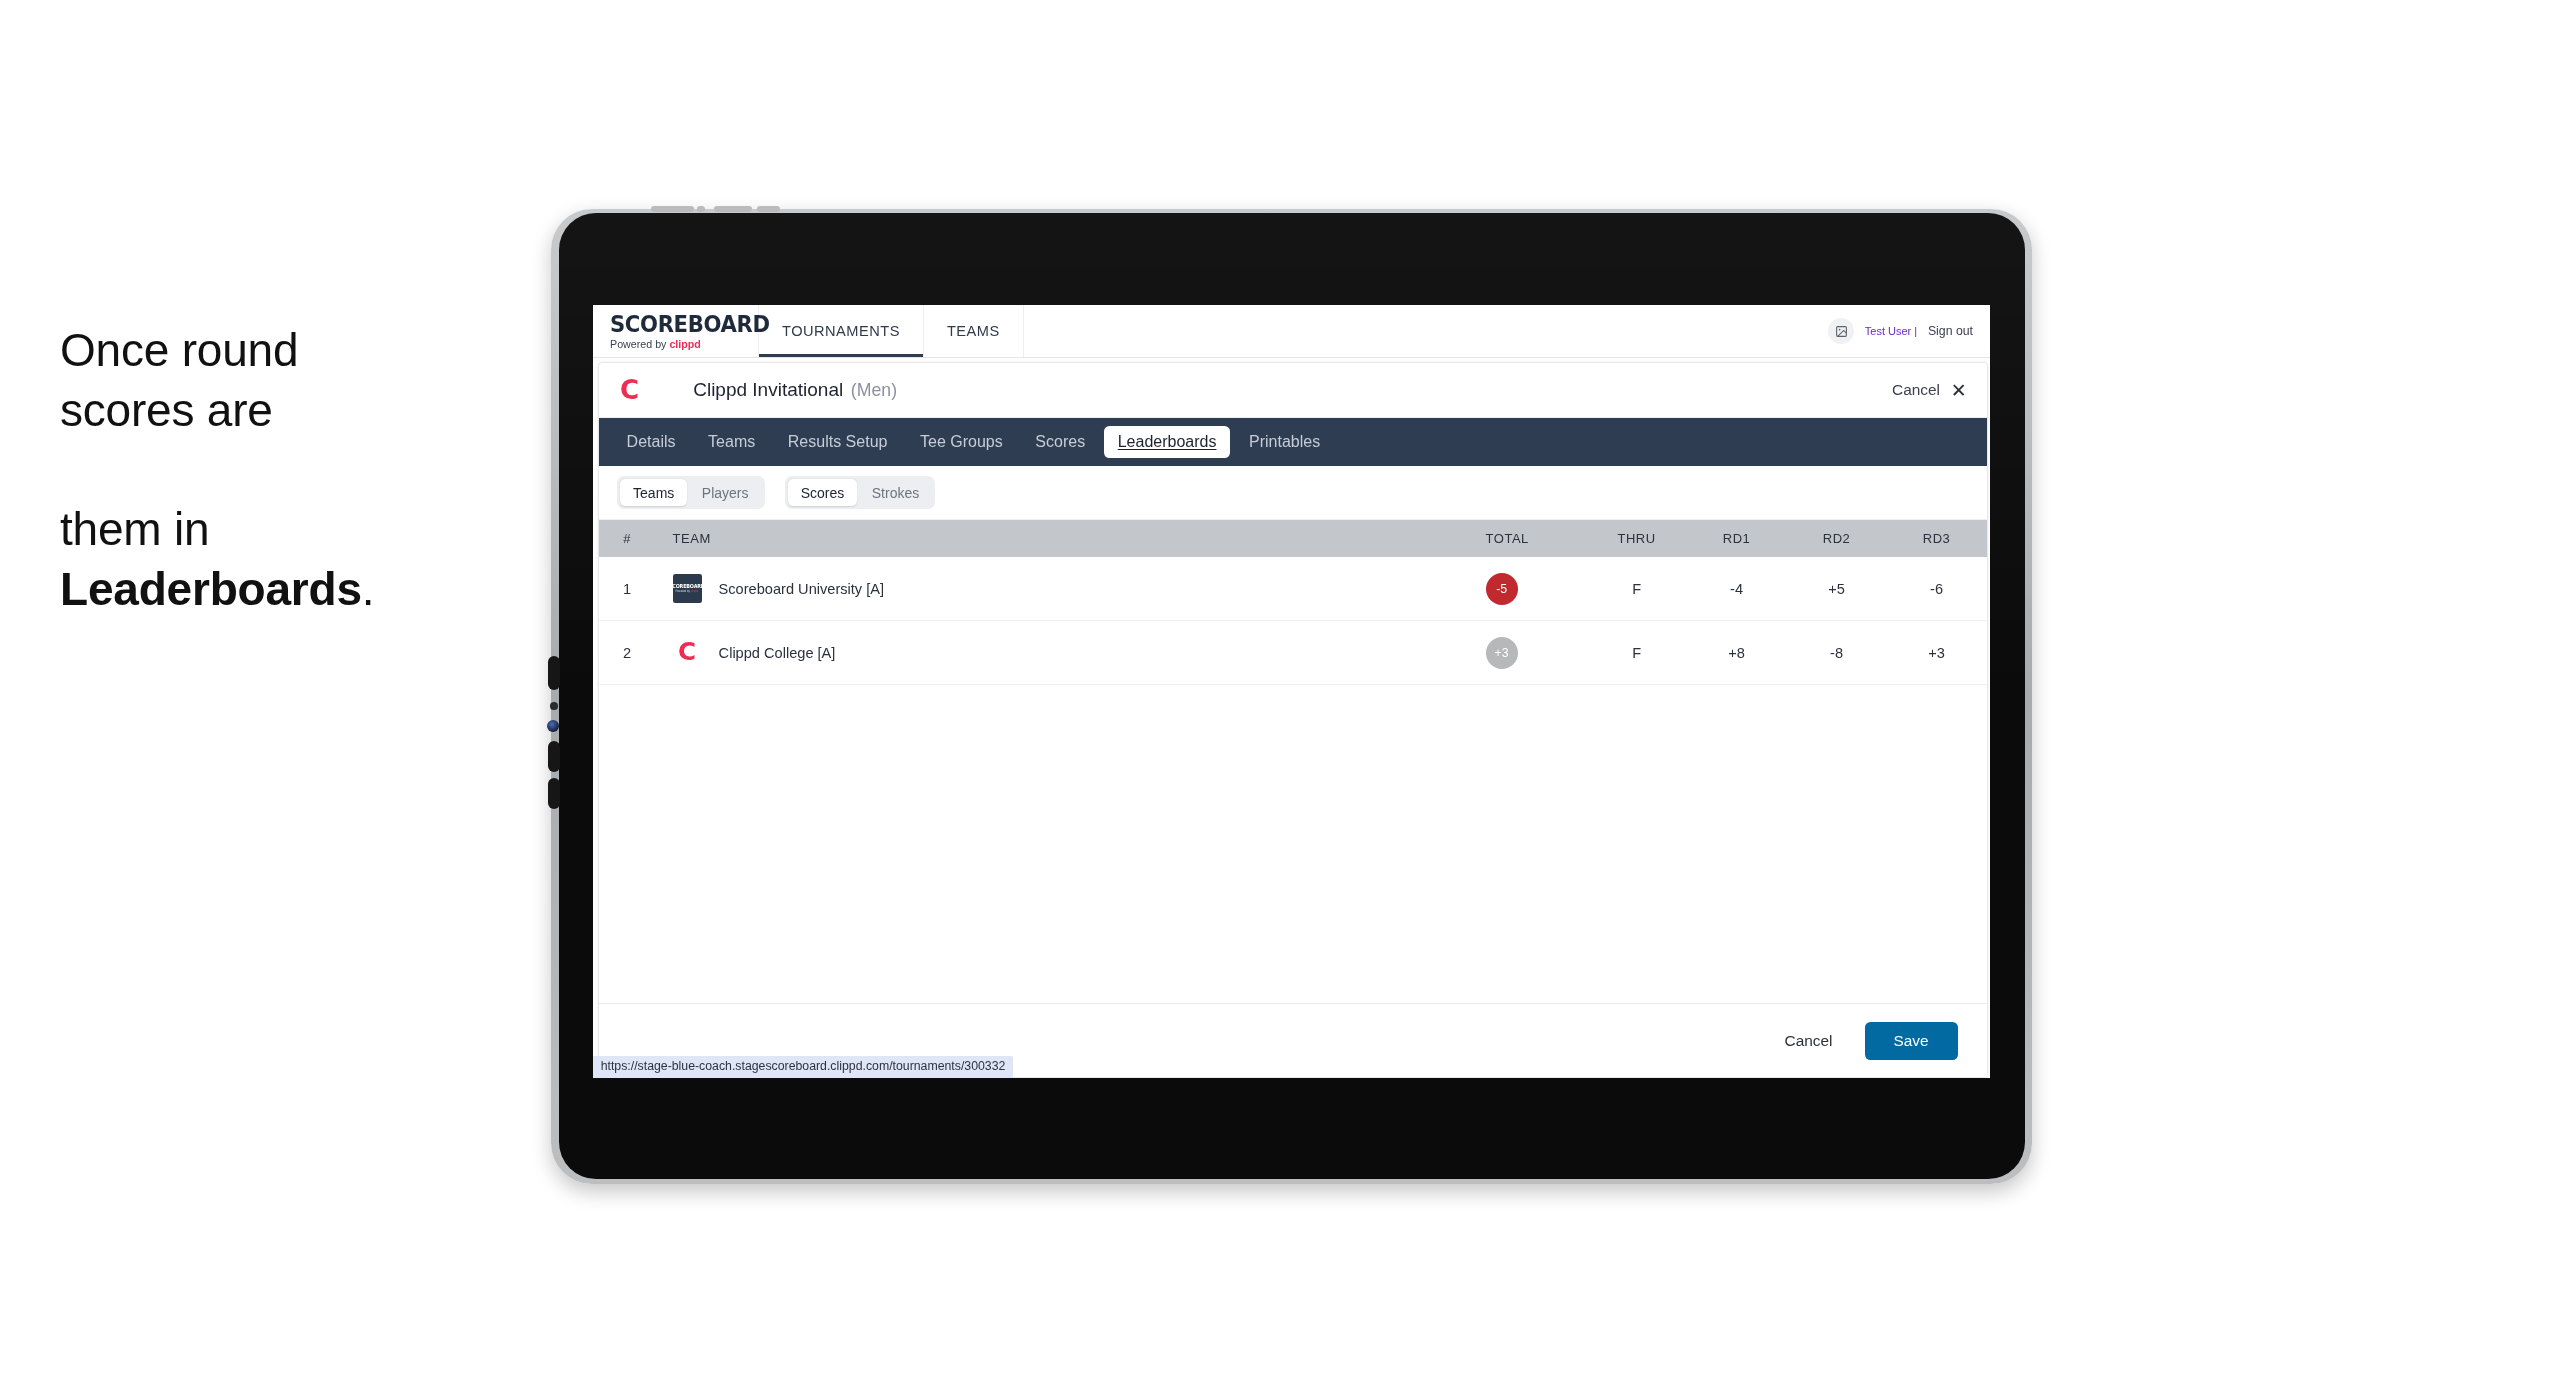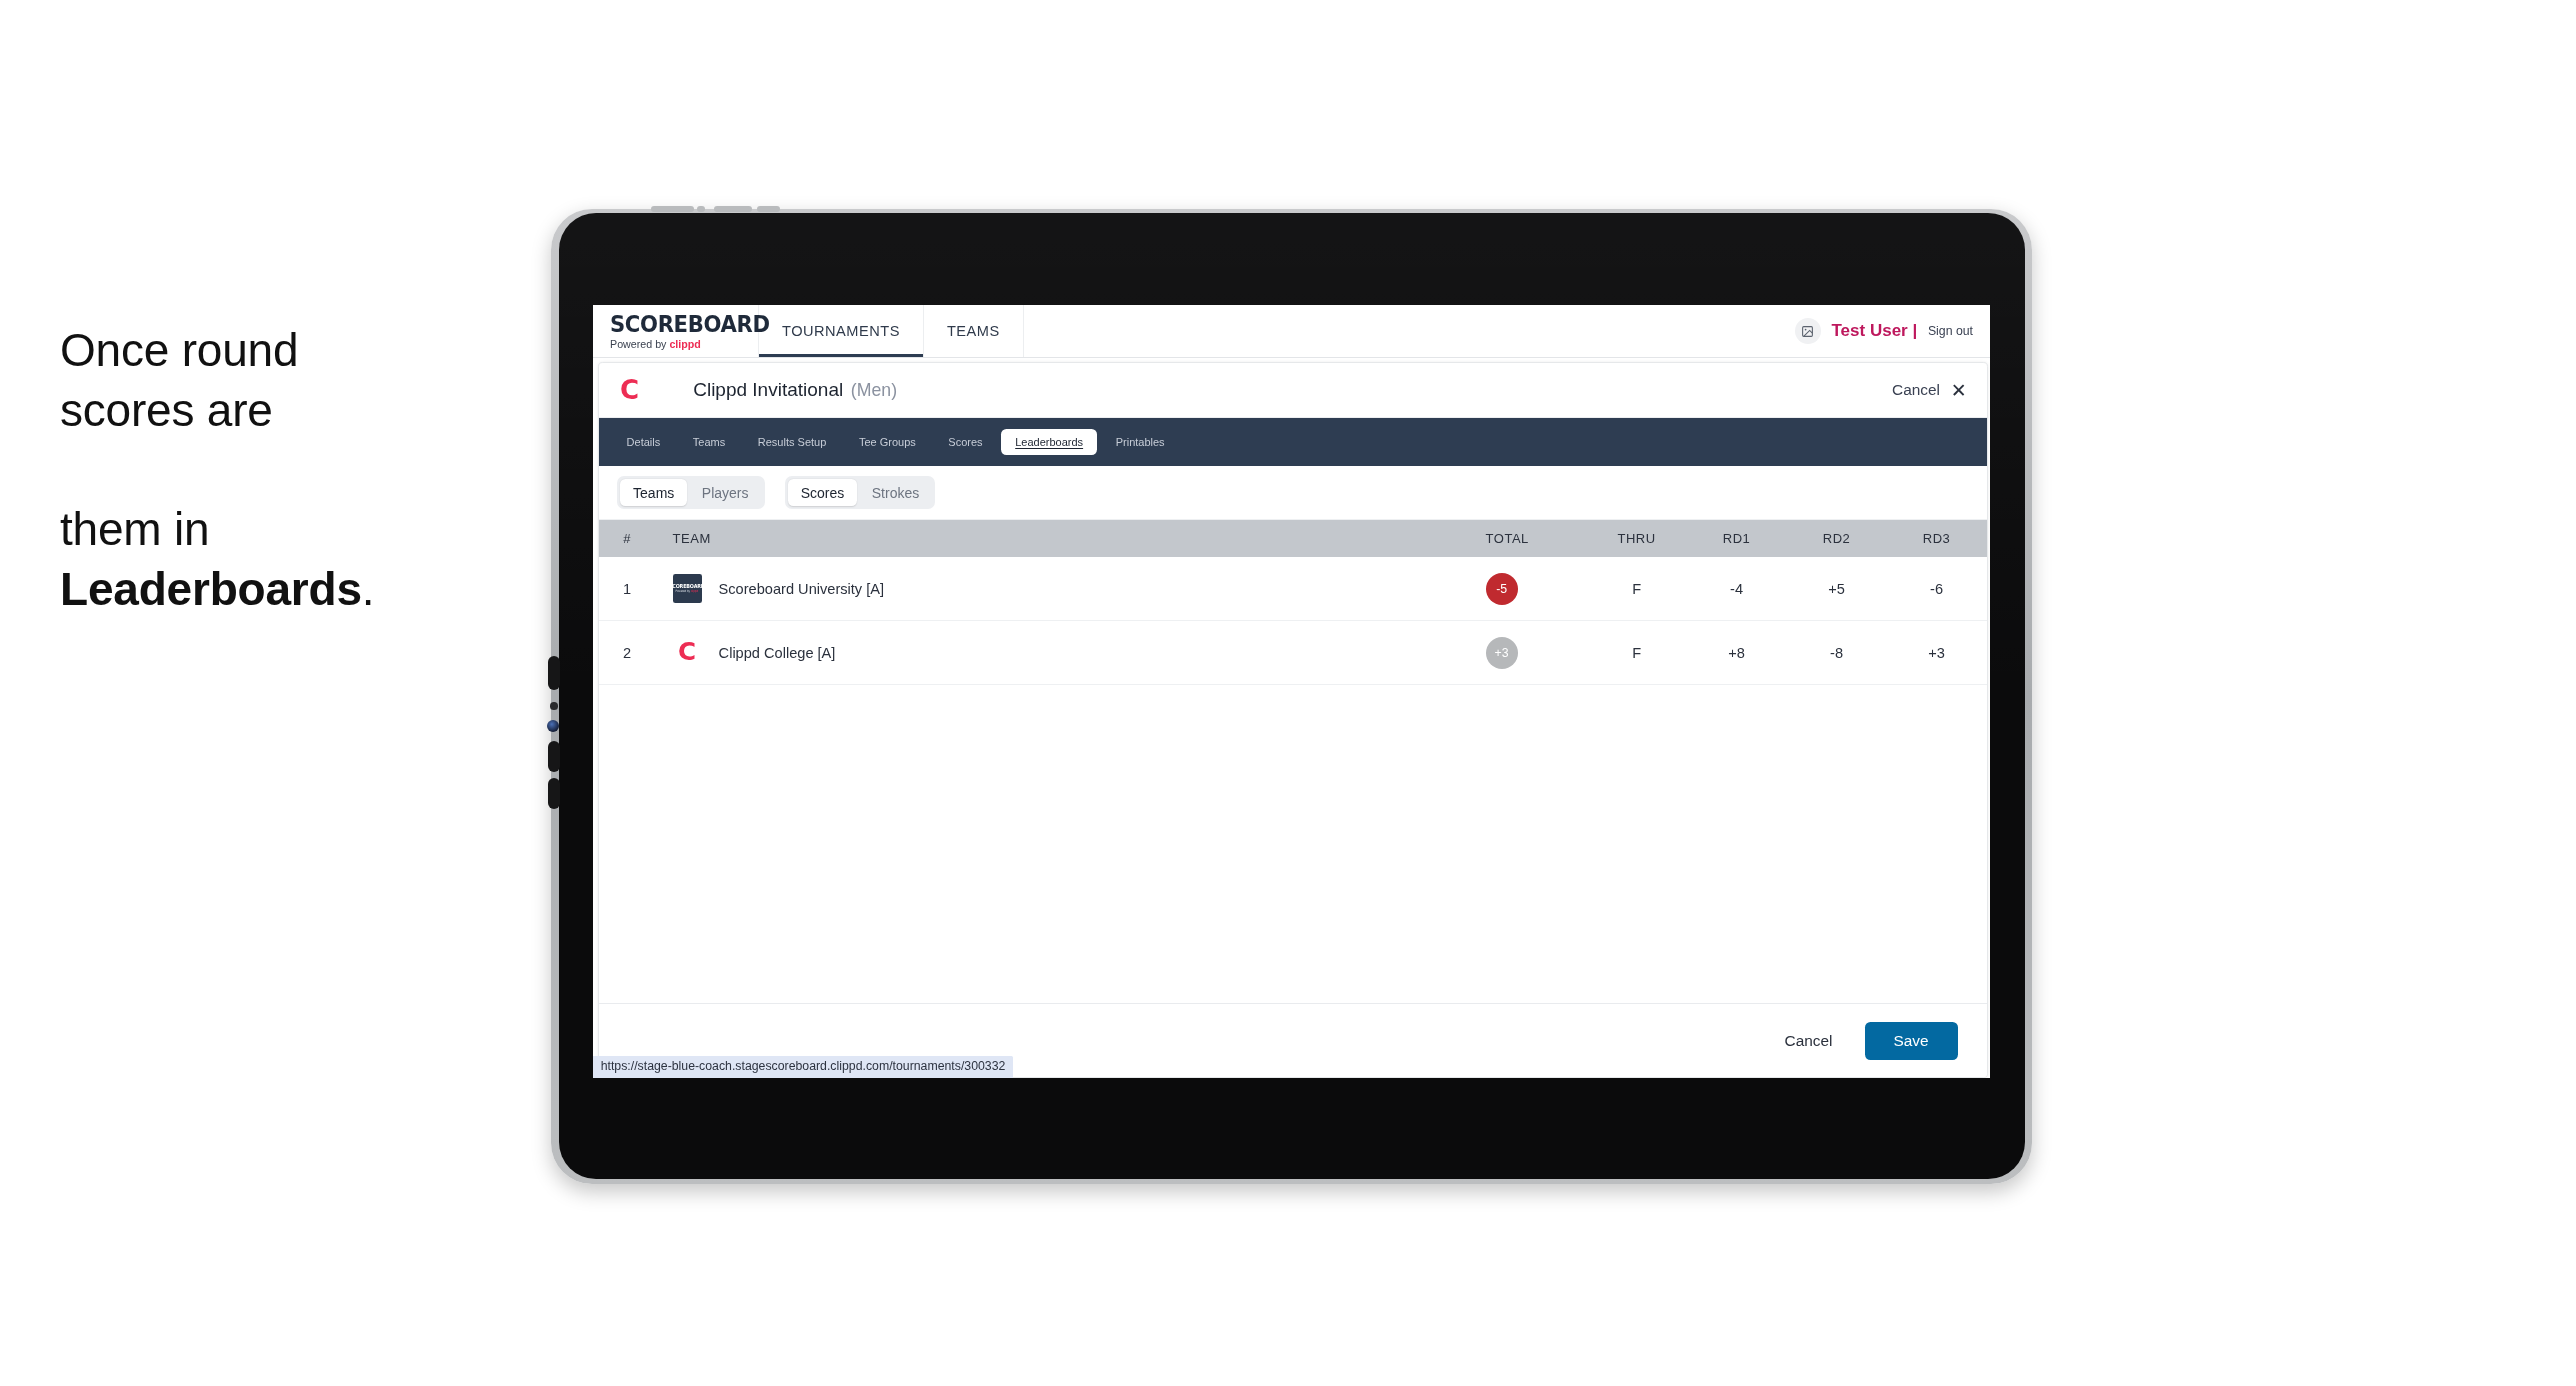--- a/index.html
+++ b/index.html
@@ -85,21 +85,21 @@
     content:"";position:absolute;left:0;right:0;bottom:0;height:3.1px;background:#2e3d52;
   }
 
   .appbar-spacer{flex:1;}
   .user-area{display:flex;align-items:center;padding-right:17px;gap:10.7px;}
   .avatar{
     width:26px;height:26px;border-radius:50%;background:#f0f1f3;
     display:flex;align-items:center;justify-content:center;
   }
   .avatar svg{width:13px;height:13px;}
-  .user-name{font-size:17px;color:#be185d;font-weight:bold;}
+  .user-name{font-size:11px;color:#6d28d9;}
   .sign-out{font-size:12.3px;color:#3a4152;cursor:pointer;}
 
   
   .card{
     position:absolute;left:4.6px;top:57px;width:1388px;height:714px;
     background:#ffffff;border:0.8px solid #e6e8ea;border-radius:4.6px;
     box-shadow:0 0.8px 3.1px rgba(0,0,0,.08);overflow:hidden;
   }
   .card-head{
     height:55px;display:flex;align-items:center;padding:0 20px 0 21.5px;
@@ -115,21 +115,21 @@
   .cancel-x{display:flex;align-items:center;gap:10.7px;cursor:pointer;}
   .cancel-x .lbl{font-size:15.4px;color:#3a4152;}
   .cancel-x .xg{font-size:19px;color:#2b313d;line-height:1;}
 
   
   .subnav{
     height:48px;background:#2e3d52;display:flex;align-items:center;
     padding-left:14px;box-sizing:border-box;gap:4.6px;
   }
   .subtab{
-    font-size:11px;color:#c7cdd7;padding:7px 14px;border-radius:5.4px;cursor:pointer;
+    font-size:16px;color:#c7cdd7;padding:7px 14px;border-radius:5.4px;cursor:pointer;
   }
   .subtab.active{
     background:#ffffff;color:#1c2330;text-decoration:underline;
     text-underline-offset:2.3px;font-weight:400;
   }
 
   
   .filters{
     height:54px;display:flex;align-items:center;padding-left:18.4px;gap:20px;
     border-bottom:0.8px solid #eef0f2;box-sizing:border-box;background:#fff;

